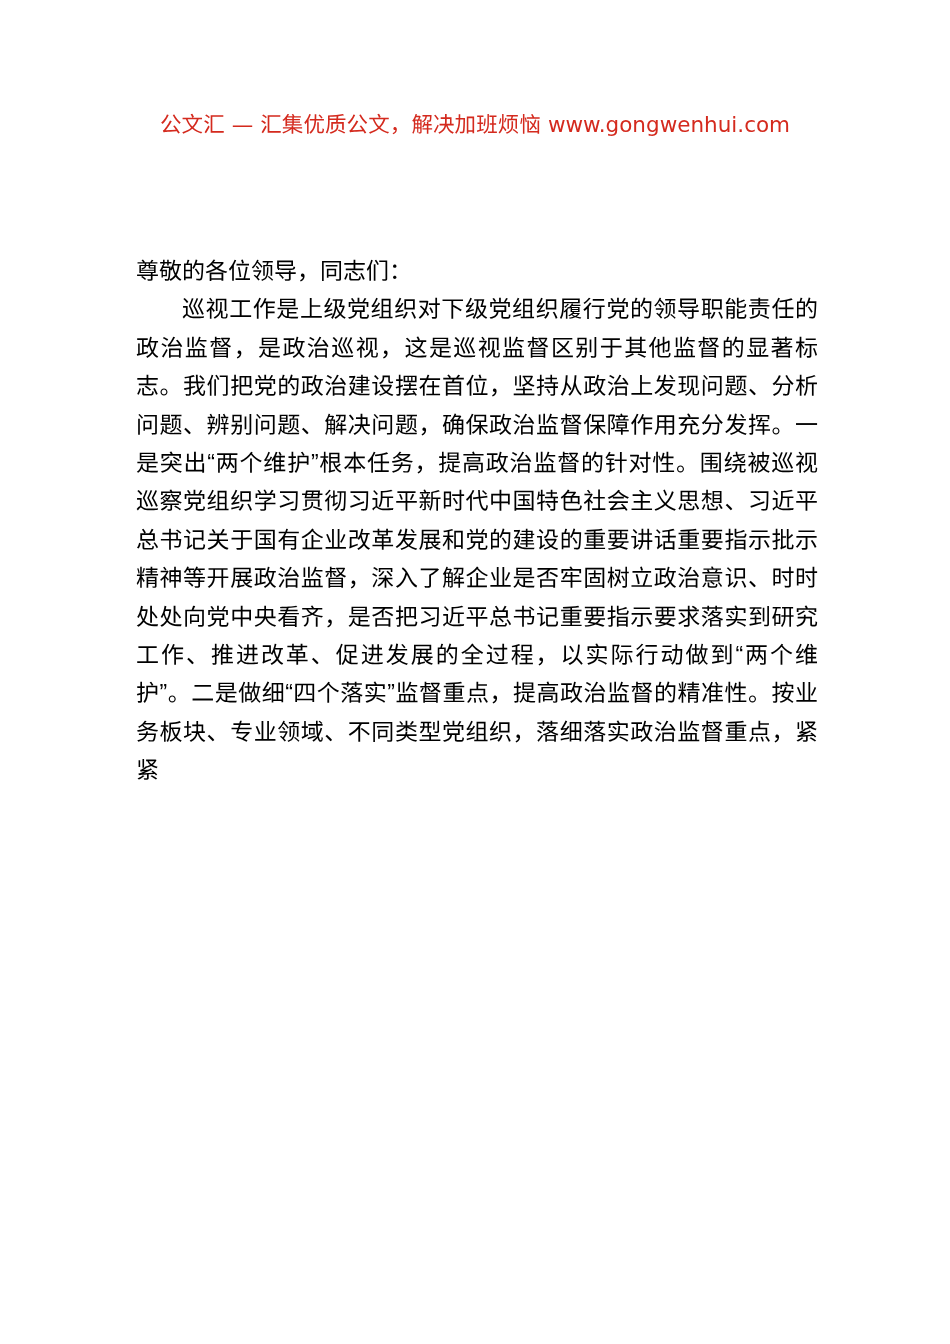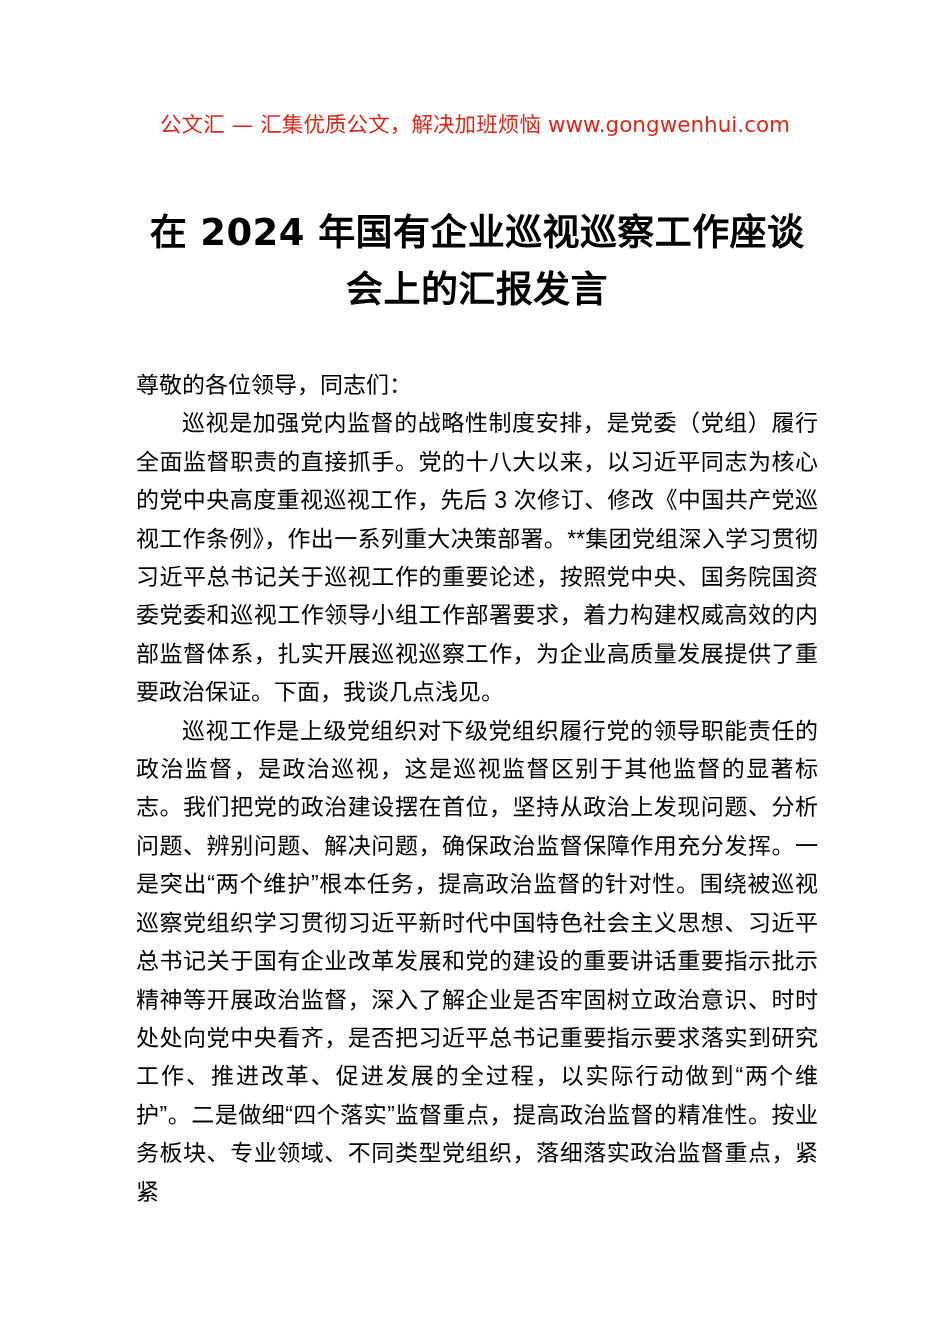--- a/index.html
+++ b/index.html
@@ -95,23 +95,21 @@
 <body>
 
 <div class="page">
 
   <div class="watermark">
     <span>公文汇 — 汇集优质公文，解决加班烦恼 </span><span class="wm-url">www.gongwenhui.com</span>
   </div>
 
   <div class="doc">
 
-    <h1 class="doc-title">在 2024 年国有企业巡视巡察工作座谈会上的汇报发言</h1>
 
     <div class="body-block">
       <p class="para salutation">尊敬的各位领导，同志们：</p>
-      <p class="para indent">巡视是加强党内监督的战略性制度安排，是党委（党组）履行全面监督职责的直接抓手。党的十八大以来，以习近平同志为核心的党中央高度重视巡视工作，先后 3 次修订、修改《中国共产党巡视工作条例》，作出一系列重大决策部署。**集团党组深入学习贯彻习近平总书记关于巡视工作的重要论述，按照党中央、国务院国资委党委和巡视工作领导小组工作部署要求，着力构建权威高效的内部监督体系，扎实开展巡视巡察工作，为企业高质量发展提供了重要政治保证。下面，我谈几点浅见。</p>
       <p class="para indent">巡视工作是上级党组织对下级党组织履行党的领导职能责任的政治监督，是政治巡视，这是巡视监督区别于其他监督的显著标志。我们把党的政治建设摆在首位，坚持从政治上发现问题、分析问题、辨别问题、解决问题，确保政治监督保障作用充分发挥。一是突出“两个维护”根本任务，提高政治监督的针对性。围绕被巡视巡察党组织学习贯彻习近平新时代中国特色社会主义思想、习近平总书记关于国有企业改革发展和党的建设的重要讲话重要指示批示精神等开展政治监督，深入了解企业是否牢固树立政治意识、时时处处向党中央看齐，是否把习近平总书记重要指示要求落实到研究工作、推进改革、促进发展的全过程，以实际行动做到“两个维护”。二是做细“四个落实”监督重点，提高政治监督的精准性。按业务板块、专业领域、不同类型党组织，落细落实政治监督重点，紧紧</p>
     </div>
 
   </div>
 
 </div>
 
 </body></html>

